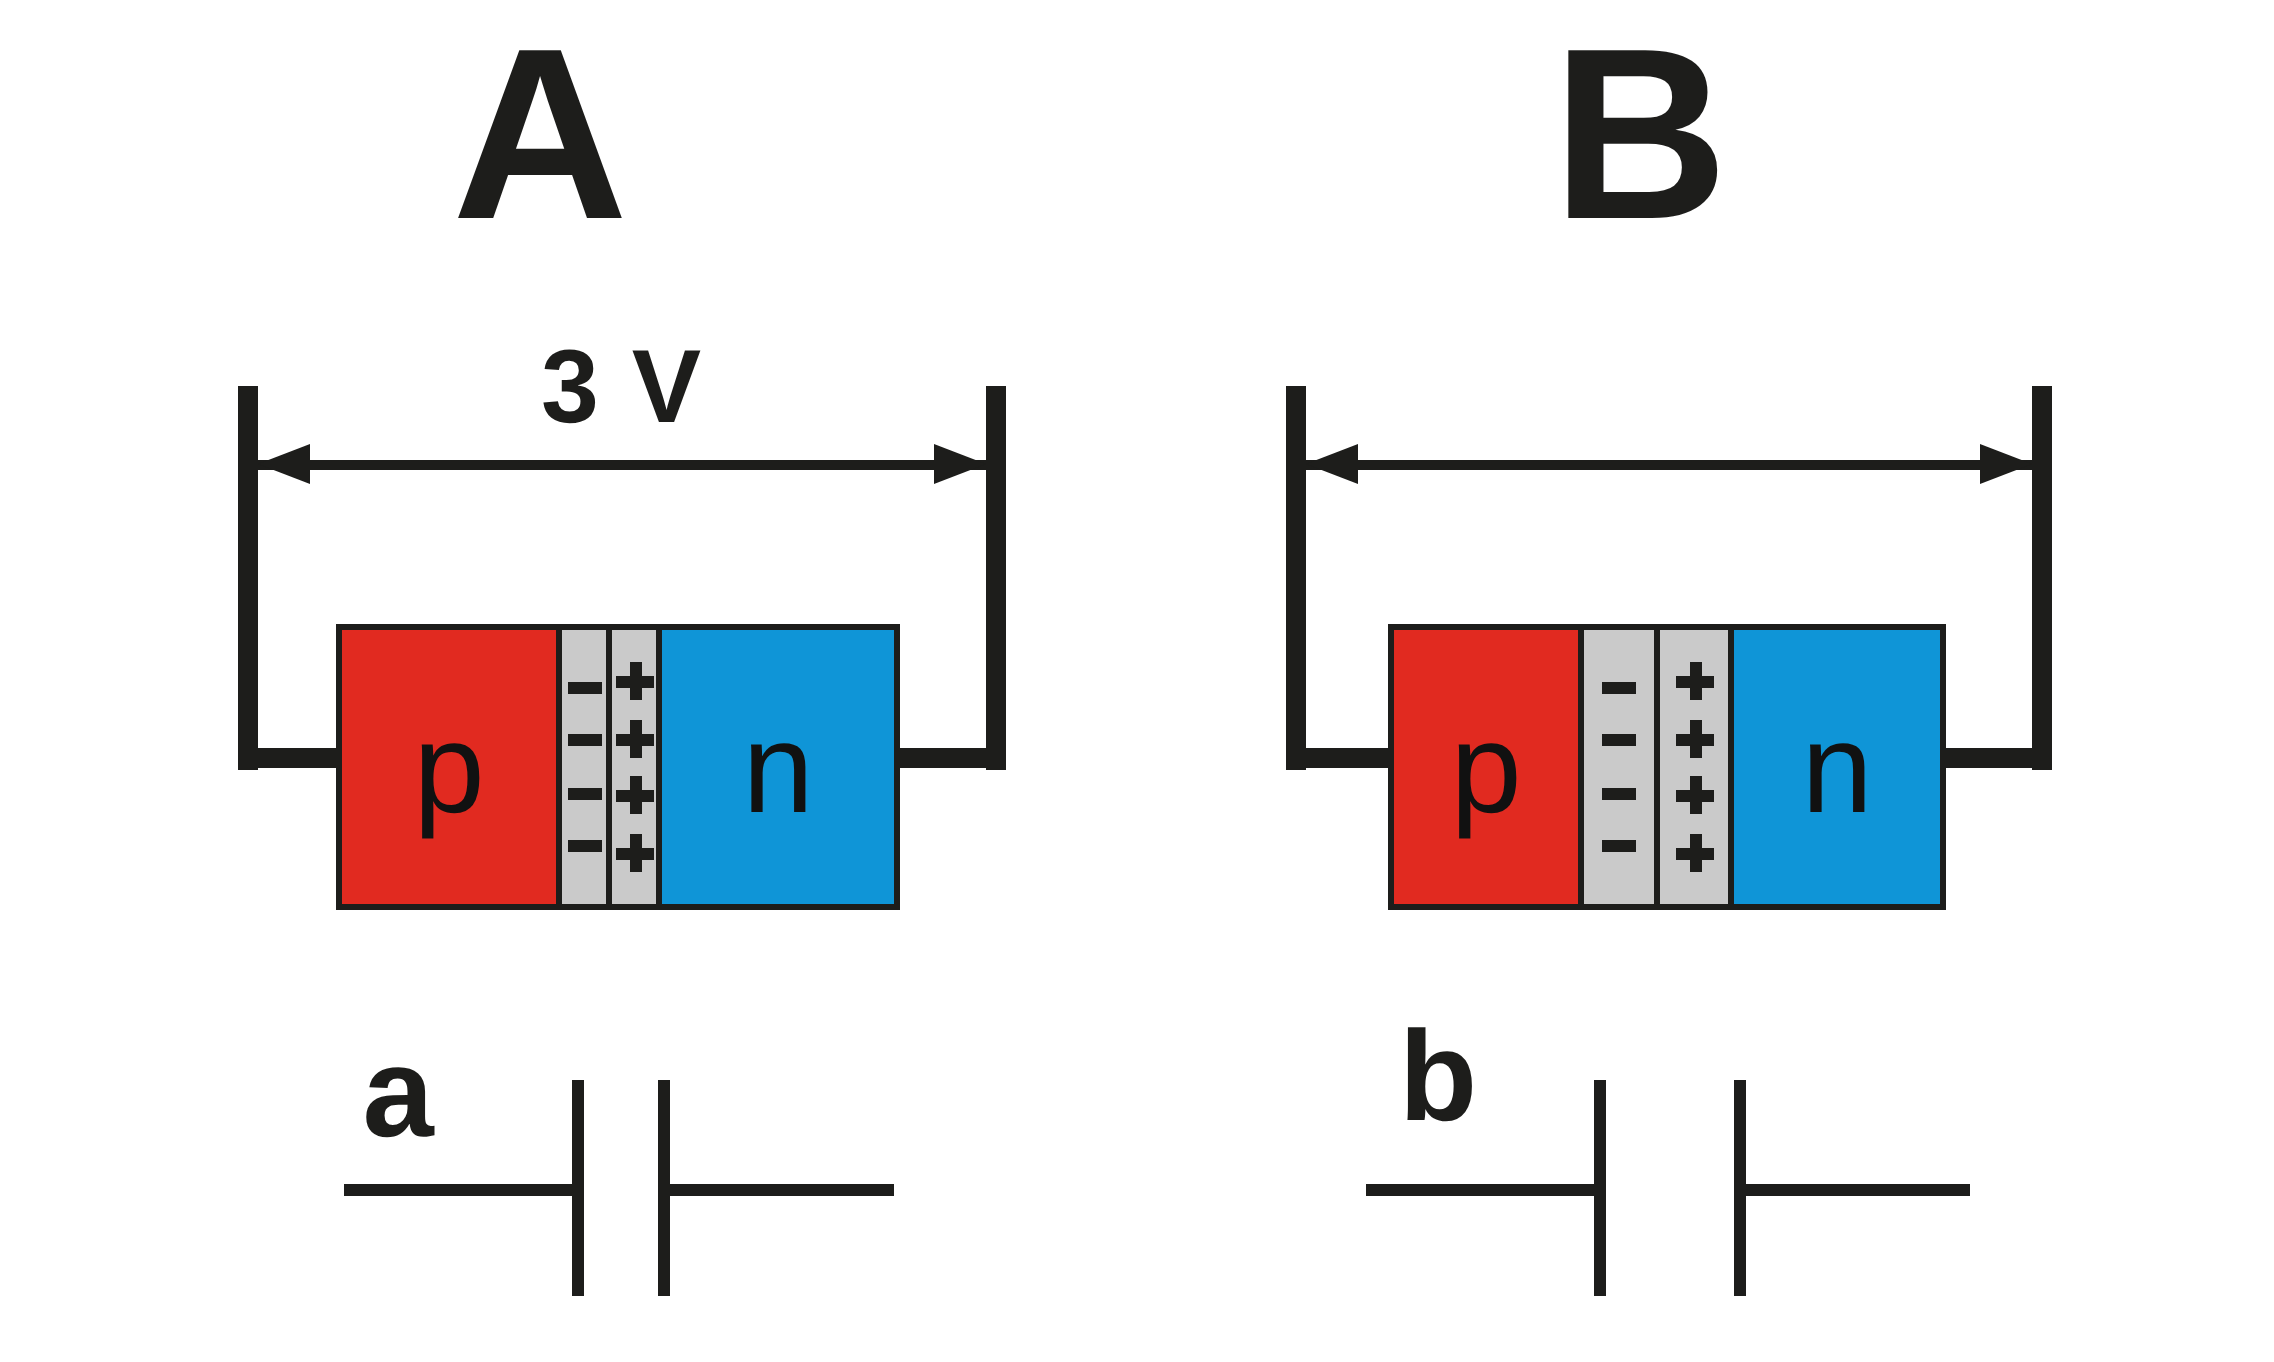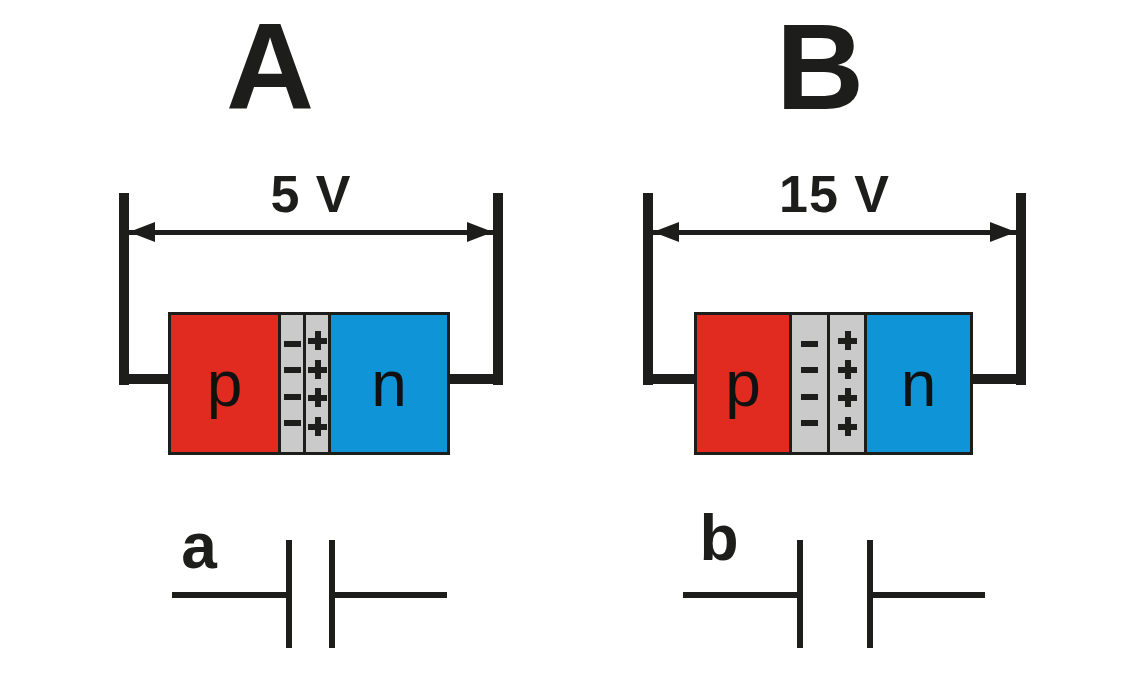--- a/index.html
+++ b/index.html
@@ -89,21 +89,21 @@
   .panel-b .cap-lead.left{left:99px;width:114px;}
   .panel-b .cap-lead.right{left:289px;width:112px;}
 </style>
 </head>
 <body>
 
 <div class="canvas">
 
   <div class="panel panel-a">
     <div class="panel-letter">A</div>
-    <div class="voltage-label">5 V</div>
+    <div class="voltage-label">3 V</div>
 
     <div class="end-bar left"></div>
     <div class="end-bar right"></div>
     <div class="dim-line"></div>
     <div class="arrowhead left"></div>
     <div class="arrowhead right"></div>
 
     <div class="wire left"></div>
     <div class="wire right"></div>
 
@@ -130,21 +130,20 @@
 
     <div class="cap-label">a</div>
     <div class="cap-lead left"></div>
     <div class="cap-plate left"></div>
     <div class="cap-plate right"></div>
     <div class="cap-lead right"></div>
   </div>
 
   <div class="panel panel-b">
     <div class="panel-letter">B</div>
-    <div class="voltage-label">15 V</div>
 
     <div class="end-bar left"></div>
     <div class="end-bar right"></div>
     <div class="dim-line"></div>
     <div class="arrowhead left"></div>
     <div class="arrowhead right"></div>
 
     <div class="wire left"></div>
     <div class="wire right"></div>
 

